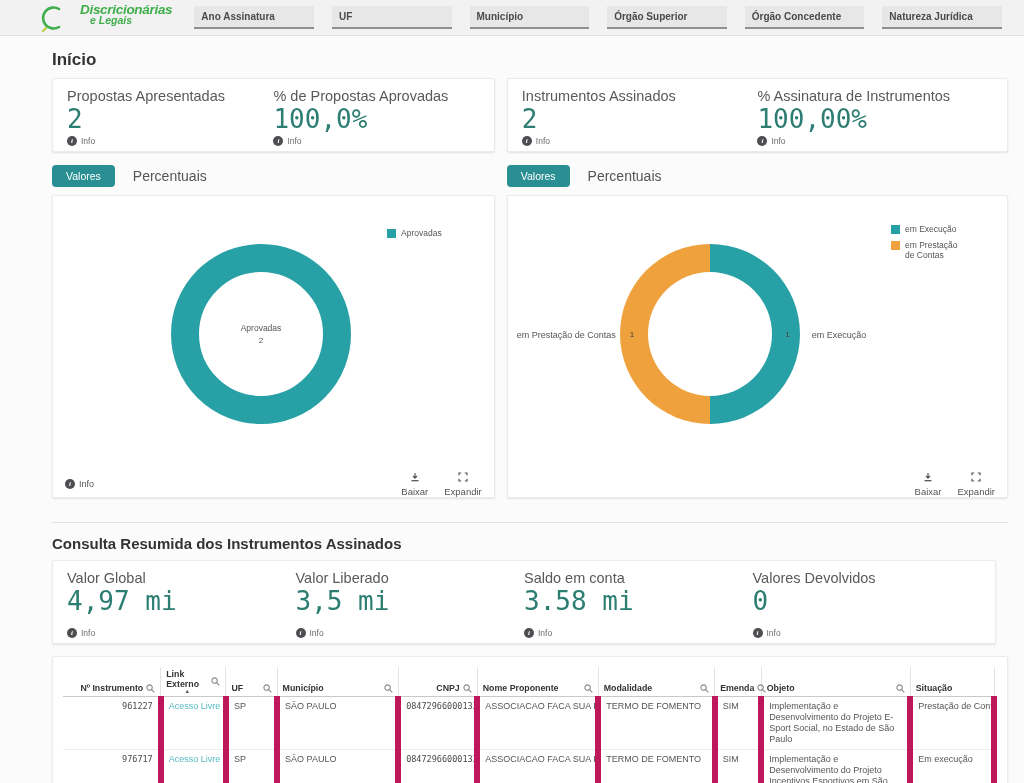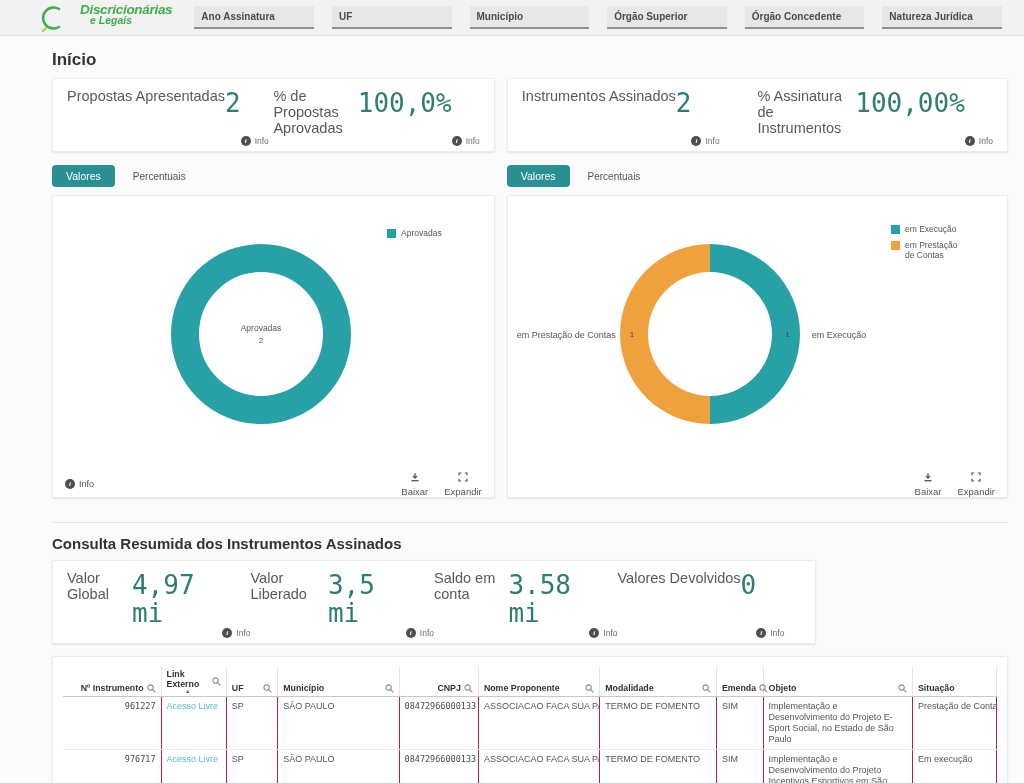--- a/index.html
+++ b/index.html
@@ -24,35 +24,35 @@
   .row2 { display:flex; gap:12px; }
   .col { width:469px; }
   .col.right { width:531px; }
 
   
   .card { background:#fff; border:1px solid #ebebeb; border-radius:2px;
     box-shadow:0 1px 2px rgba(0,0,0,0.10); }
 
   
   .kpi-card { display:flex; padding:9px 14px 5px; height:74px; }
-  .kpi { flex:1; display:flex; }
+  .kpi { flex:1; display:flex; flex-direction:column; }
   .kpi-label { font-size:14.5px; color:#595959; }
   .kpi-value { font-family:"DejaVu Sans Mono", monospace; font-size:26px; color:#2c7d72;
     margin-top:1px; line-height:28px; }
   .kpi-info { margin-top:auto; display:flex; align-items:center; gap:4px;
     font-size:8.5px; color:#6d6d6d; }
   .info-dot { width:10px; height:10px; border-radius:50%; background:#4d4d52; color:#fff;
     font-size:7px; font-style:italic; font-weight:bold; display:inline-flex;
     align-items:center; justify-content:center; font-family:"Liberation Serif", serif; }
 
   
   .tabs { display:flex; align-items:center; gap:16px; margin:12px 0 7px; height:24px; }
   .tab-active { background:#2a8f92; color:#fff; font-size:10.5px; padding:5px 14px;
     border-radius:4px; cursor:pointer; }
-  .tab-plain { font-size:10px; color:#555; cursor:pointer; padding:5px 2px; }
+  .tab-plain { font-size:14px; color:#555; cursor:pointer; padding:5px 2px; }
 
   
   .chart-card { height:303px; position:relative; }
   .legend { position:absolute; font-size:8.5px; color:#555; }
   .legend-item { display:flex; gap:5px; margin-bottom:6px; line-height:10px; }
   .legend-swatch { width:9px; height:9px; flex:0 0 9px; margin-top:0.5px; }
   .sw-teal { background:#27a0a6; }
   .sw-orange { background:#efa13d; }
 
   .donut-box { position:absolute; width:180px; height:180px; top:48px; }
@@ -84,21 +84,21 @@
   .table-card { margin-top:12px; padding:10px 10px 0; height:160px; overflow:hidden; }
   .table-title { font-size:13px; font-weight:bold; color:#333; margin:2px 0 8px 4px; }
   table { width:100%; border-collapse:collapse; table-layout:fixed; }
   th { font-size:8.8px; font-weight:bold; color:#333; text-align:left; vertical-align:bottom;
     border-right:1px solid #e4e4e4; border-bottom:1px solid #c9c9c9; padding:2px 5px 3px;
     cursor:pointer; }
   th .th-inner { display:flex; align-items:center; gap:3px; }
   th .th-label { flex:1; line-height:10px; }
   th.right-col .th-label { text-align:right; }
   .sort-asc { font-size:5.5px; color:#555; display:block; text-align:center; line-height:4px; }
-  td { font-size:9px; color:#555; border-right:1px solid #be185d; border-bottom:1px solid #ececec;
+  td { font-size:9px; color:#555; border-right:6px solid #be185d; border-bottom:1px solid #ececec;
     padding:4px 5px; vertical-align:top; line-height:11px; white-space:nowrap;
     overflow:hidden; text-overflow:clip; }
   td.wrap { white-space:normal; }
   td.num { text-align:right; font-family:"DejaVu Sans Mono", monospace; font-size:8.5px; color:#4a4a4a; }
   td.link { color:#56bac0; cursor:pointer; }
   .search-ic { flex:0 0 auto; }
 </style>
 </head>
 <body>
 
@@ -251,21 +251,21 @@
             <span>Expandir</span>
           </span>
         </div>
       </div>
     </div>
   </div>
 
   <div class="divider"></div>
   <div class="section-title">Consulta Resumida dos Instrumentos Assinados</div>
 
-  <div class="card summary-card" style="width:764px;">
+  <div class="card summary-card" style="width:944px;">
     <div class="kpi">
       <div class="kpi-label">Valor Global</div>
       <div class="kpi-value">4,97 mi</div>
       <div class="kpi-info">
           <span class="info-dot">i</span>
           <span>Info</span>
         </div>
     </div>
     <div class="kpi">
       <div class="kpi-label">Valor Liberado</div>

